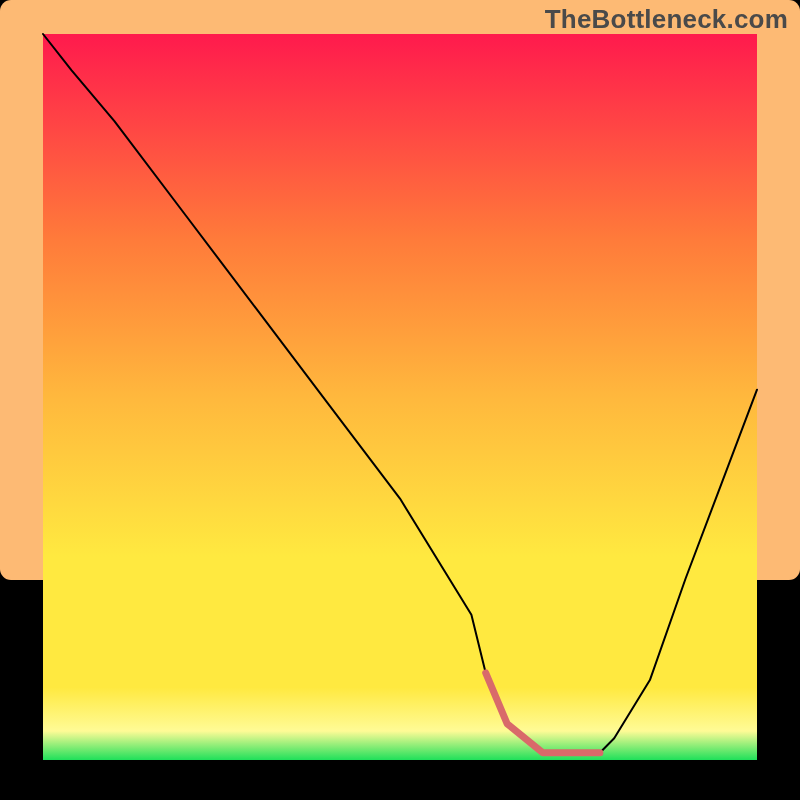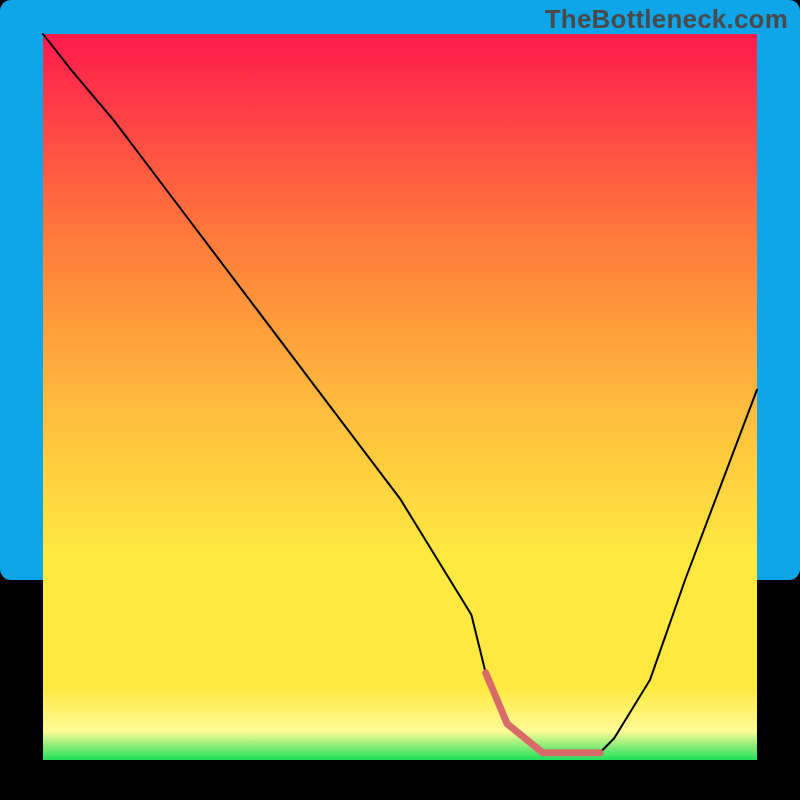--- a/index.html
+++ b/index.html
@@ -8,21 +8,21 @@
     width: 800px;
     height: 800px;
     background: #000;
     overflow: hidden;
     font-family: Arial, Helvetica, sans-serif;
   }
   .frame {
     position: relative;
     width: 800px;
     height: 580px;
-    background: #0ea5e9;
+    background: #fdba74;
     border-radius: 11px;
   }
   .watermark {
     position: absolute;
     top: 4px;
     right: 12px;
     color: #4a4a4a;
     font-size: 26px;
     font-weight: 600;
     letter-spacing: 0.2px;

